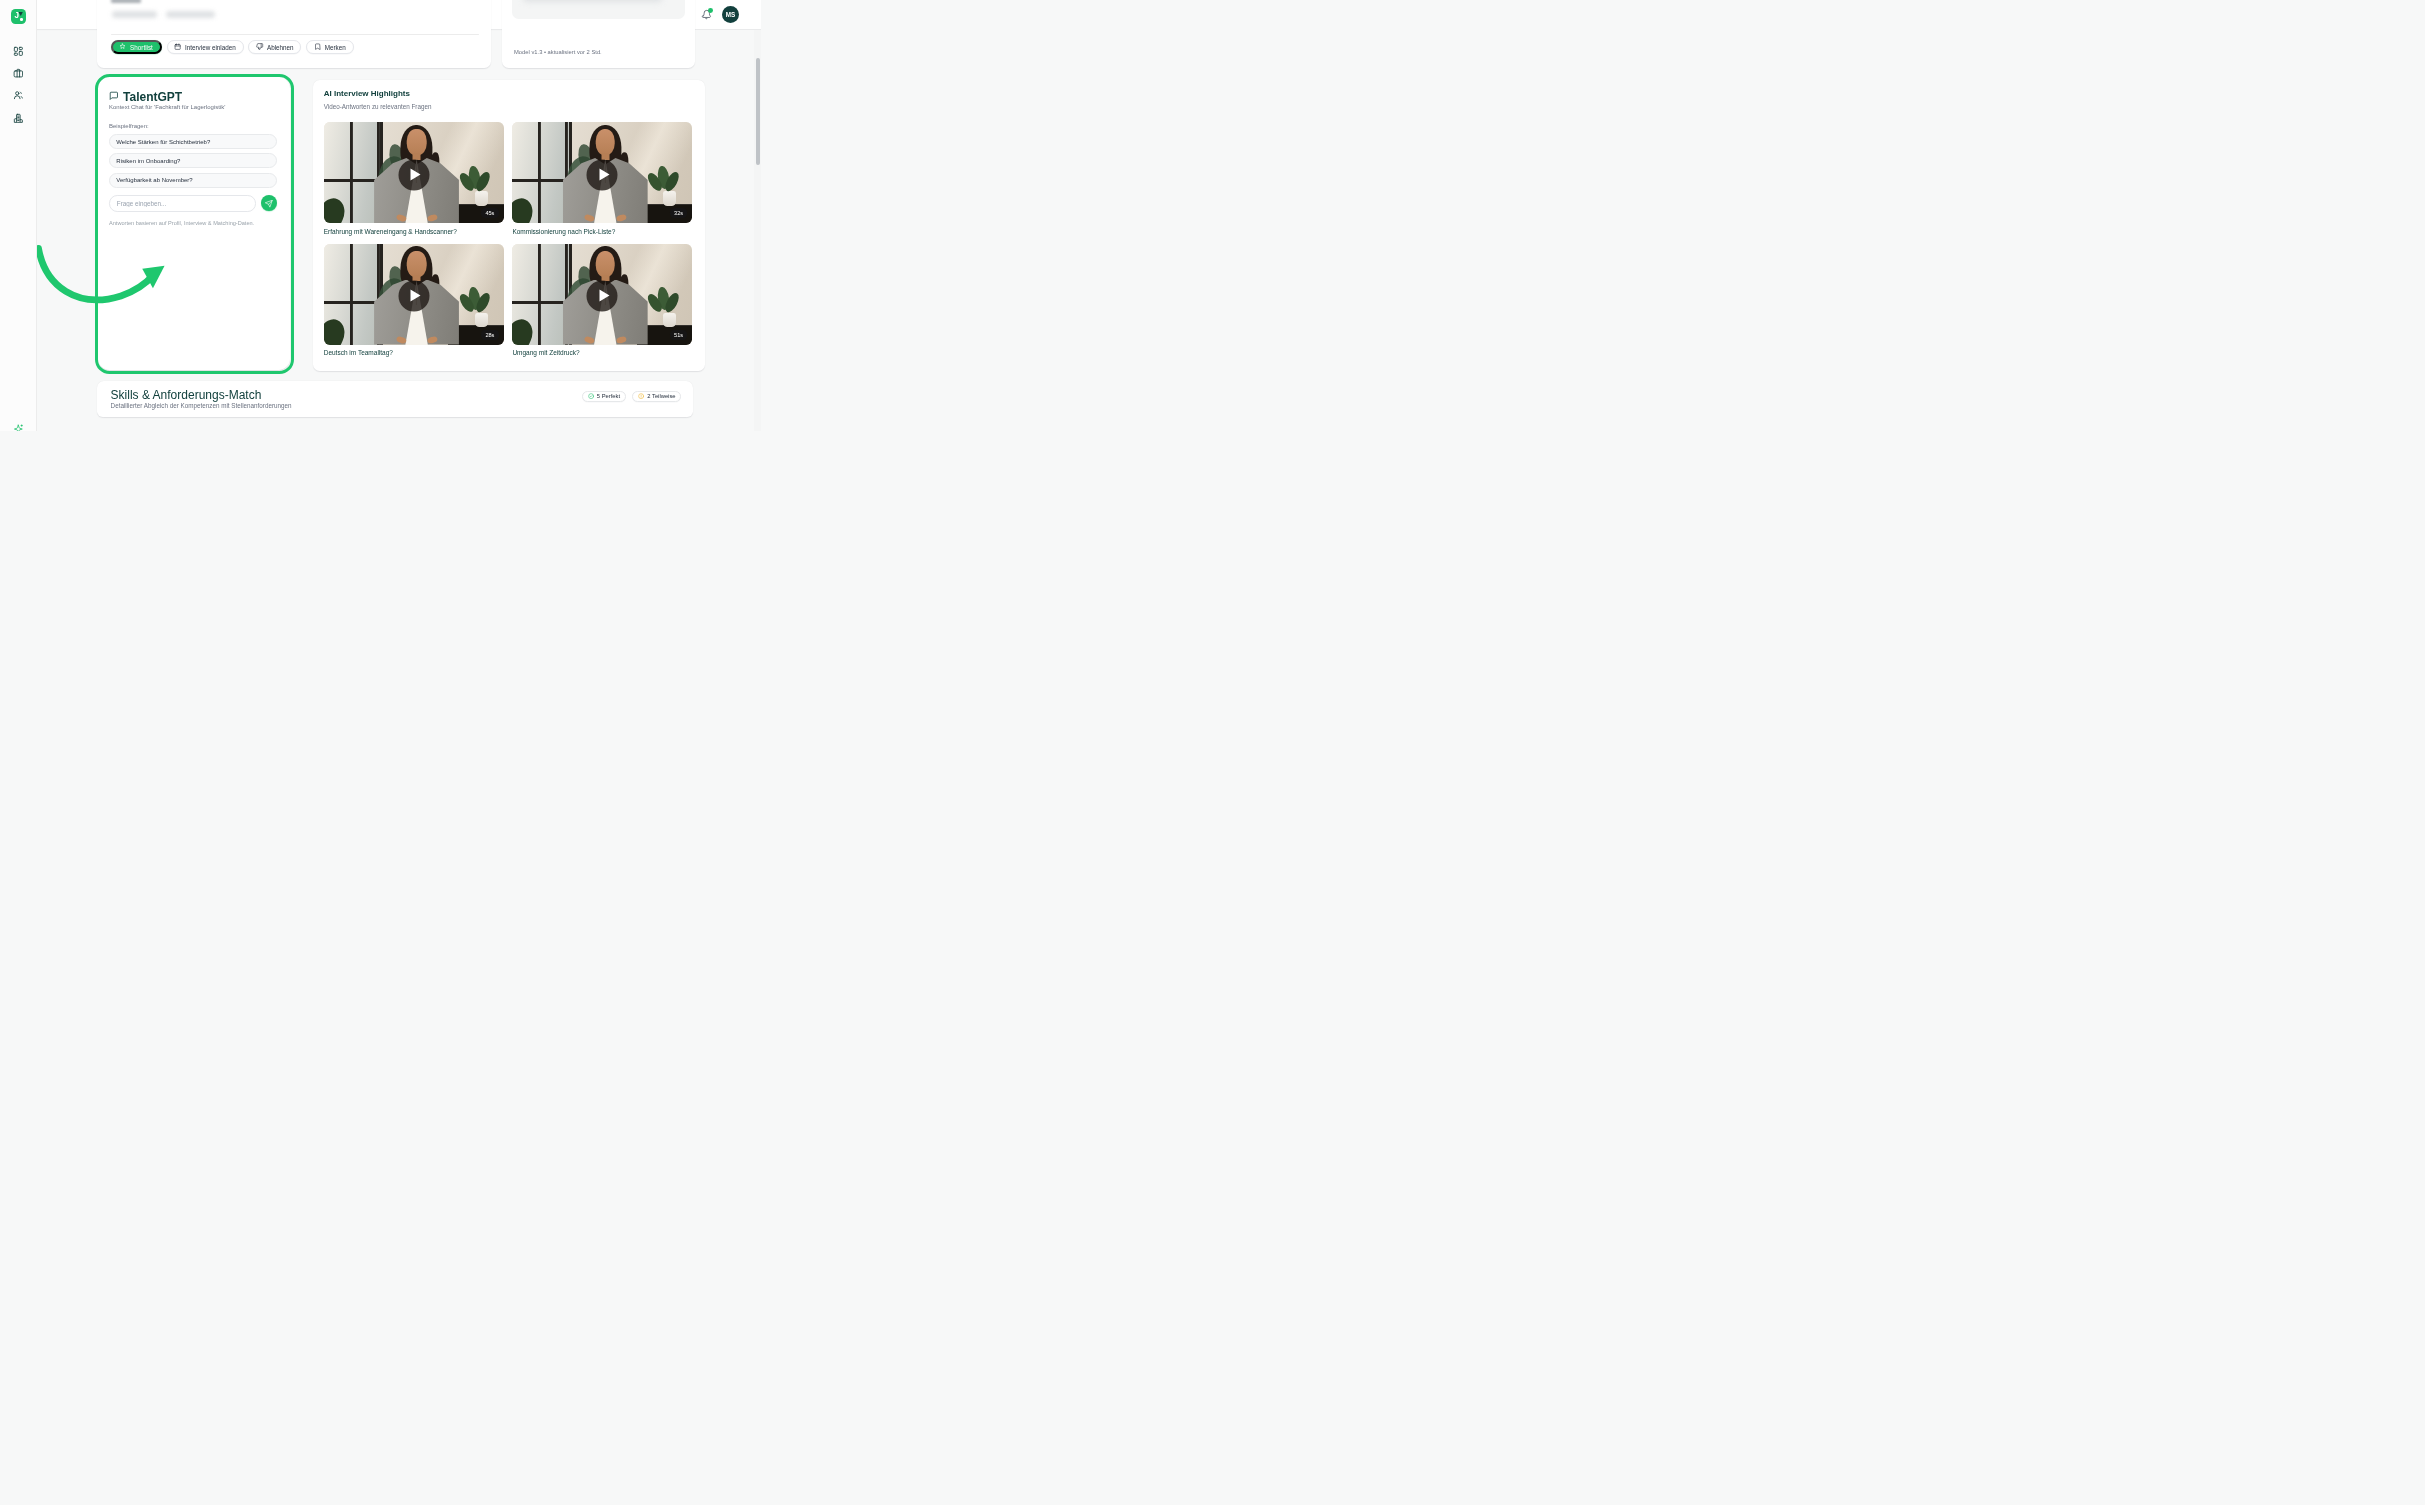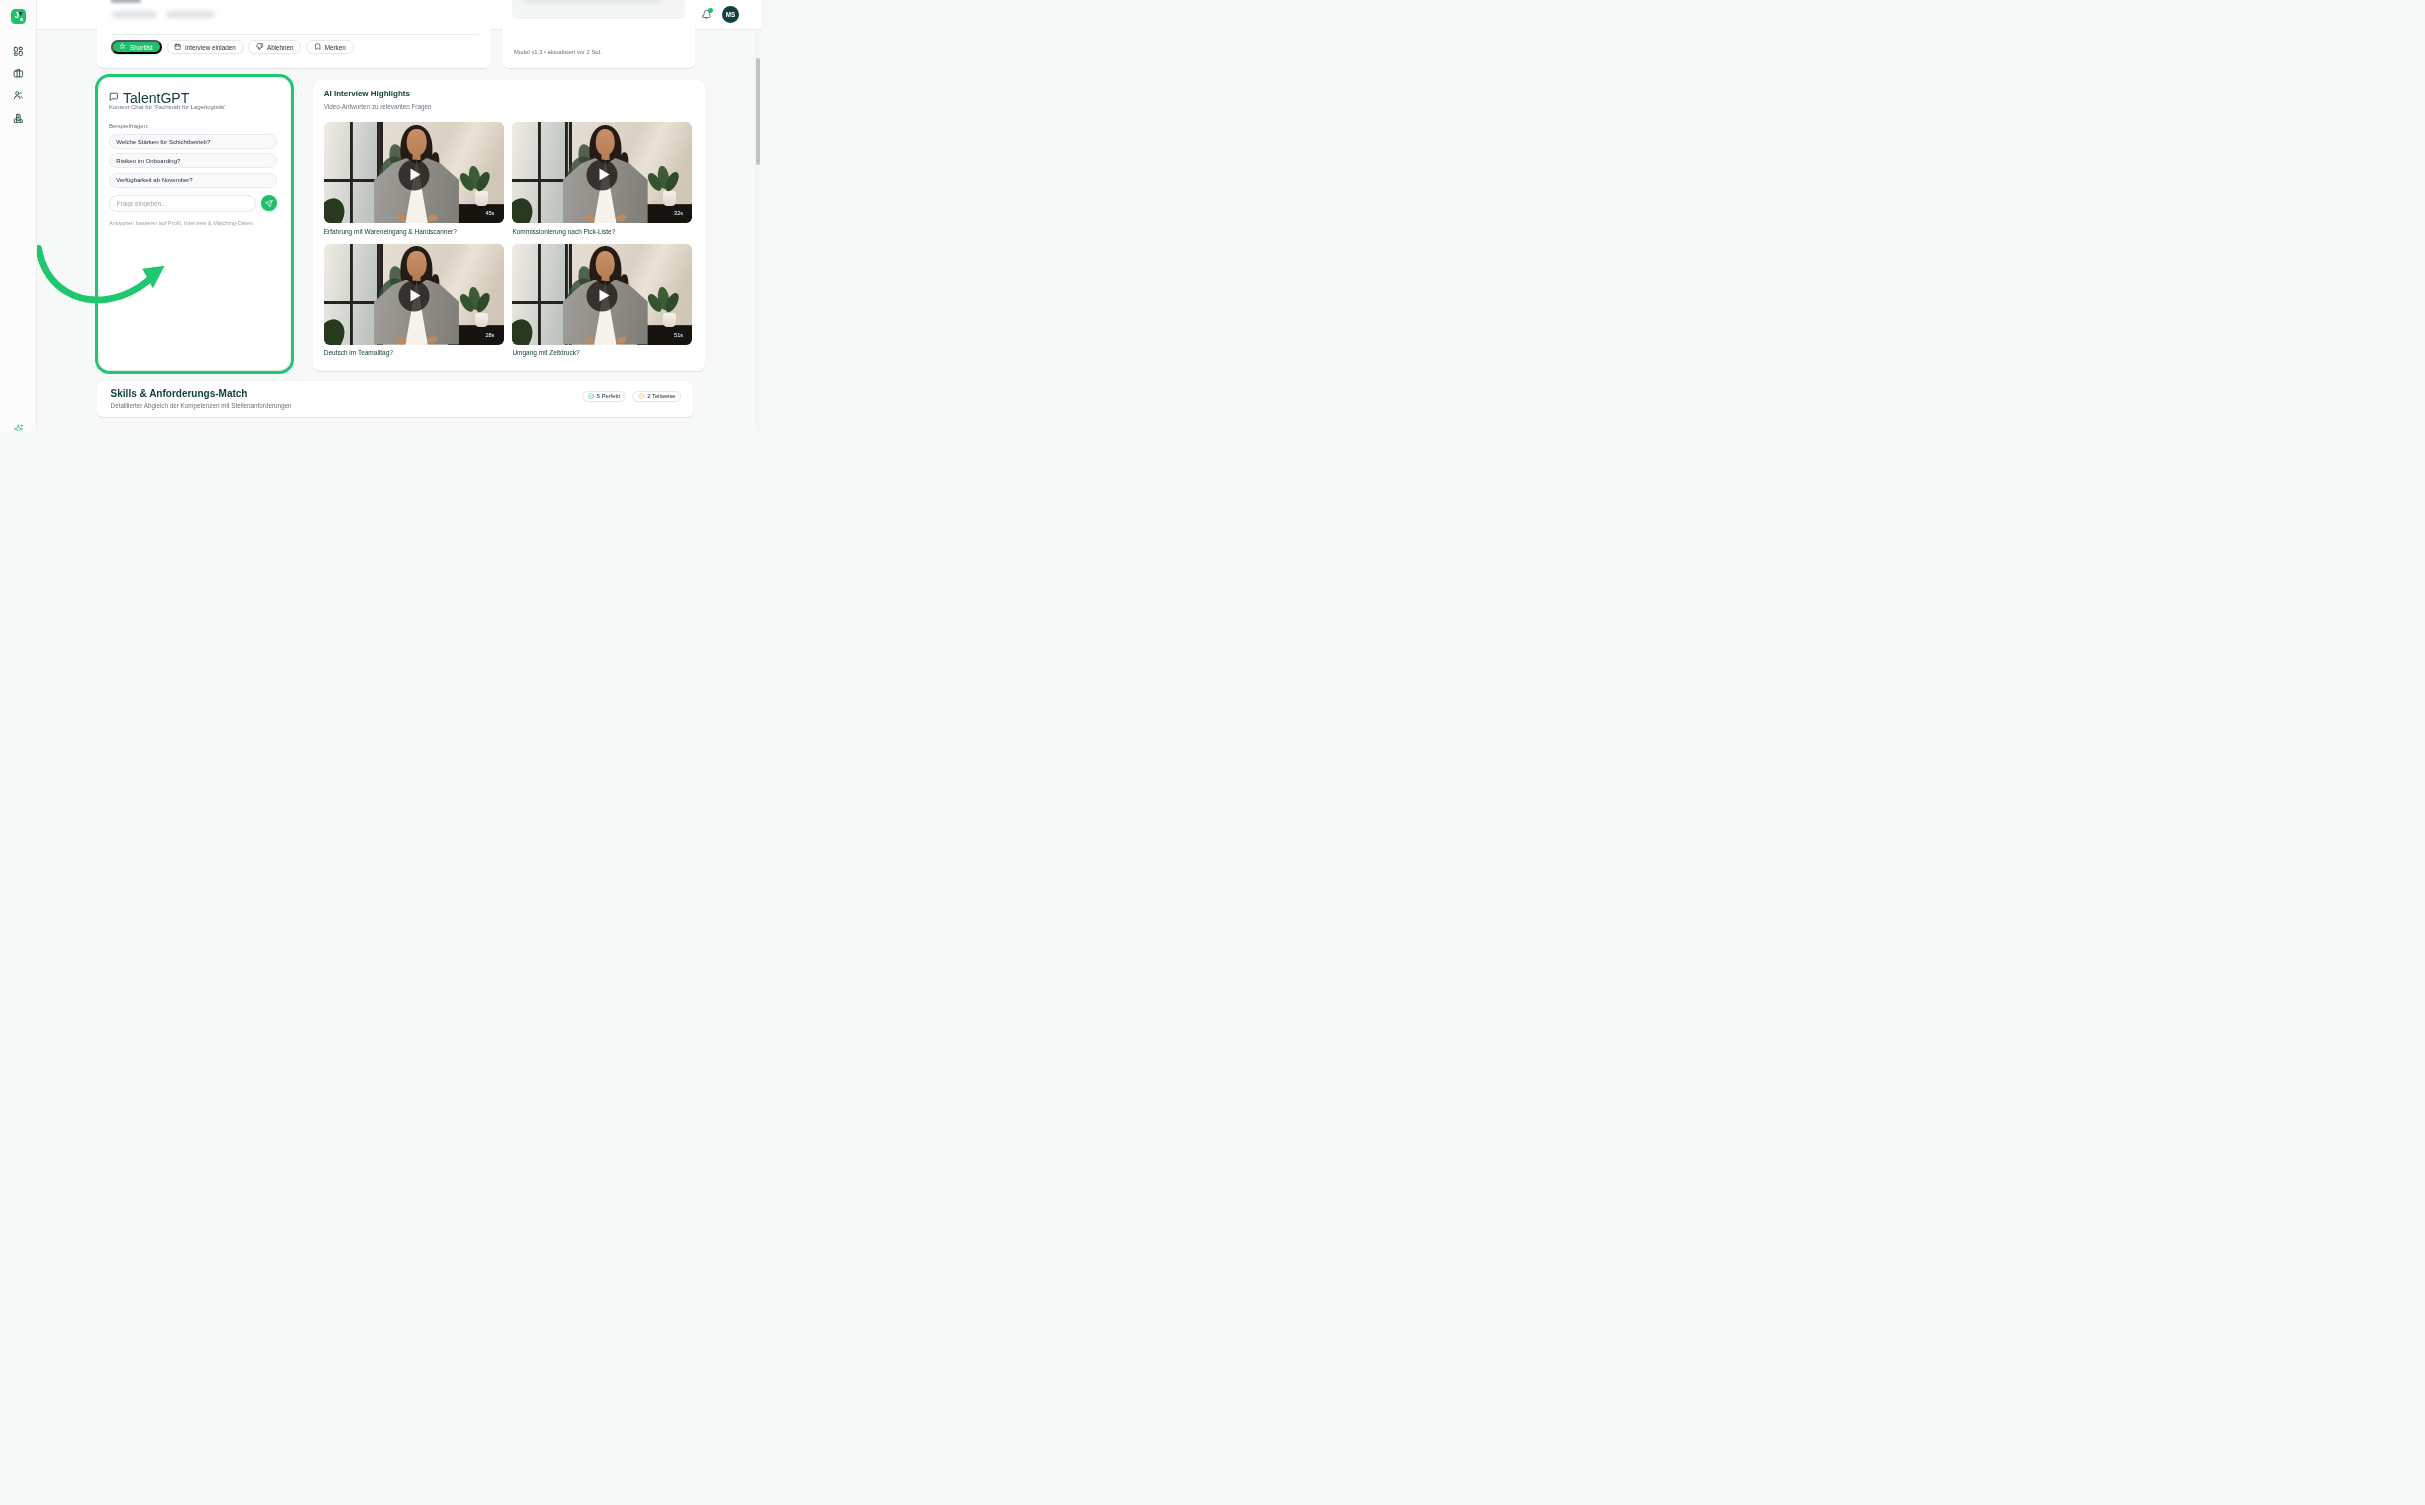--- a/index.html
+++ b/index.html
@@ -49,21 +49,21 @@
   .model-status { position:absolute; left:12px; top:79px; font-size:5.8px; color:#6b7280; }
 
   
   .anno-frame { position:absolute; left:95px; top:74px; width:199px; height:300px; border:3.4px solid #1fc76e; border-radius:14.6px; z-index:12; pointer-events:none; }
   .anno-arrow { position:absolute; left:14.6px; top:228px; width:175px; height:97px; z-index:12; pointer-events:none; }
 
   
   .gpt-card { left:98px; top:77px; width:192px; height:293px; border-radius:11.6px; z-index:9; }
   .gpt-head { position:absolute; left:11px; top:12.6px; display:flex; align-items:center; gap:4.4px; }
   .gpt-head svg { width:9.7px; height:9.7px; stroke:#12403d; stroke-width:2; fill:none; stroke-linejoin:round; }
-  .gpt-title { font-size:14px; font-weight:400; color:#12403d; }
+  .gpt-title { font-size:12px; font-weight:700; color:#12403d; }
   .gpt-context { position:absolute; left:11px; top:27px; font-size:6px; color:#6b7280; }
   .gpt-samples { position:absolute; left:11px; top:46px; font-size:6px; color:#6b7280; }
   .chips { position:absolute; left:11px; top:57px; width:168px; display:flex; flex-direction:column; gap:4.4px; }
   .chip { height:15px; border-radius:7.8px; background:#f8f9fa; border:0.5px solid #e8eaec; font-size:6px; color:#1f2937; display:flex; align-items:center; padding:0 6.3px; cursor:pointer; }
   .input-row { position:absolute; left:11px; top:118px; width:170px; height:16.5px; }
   .gpt-input { position:absolute; left:0; top:0; width:147px; height:16.5px; border:0.5px solid #e5e7eb; border-radius:8.2px; padding:0 6.8px; font-size:6.3px; color:#374151; font-family:"Liberation Sans",sans-serif; outline:none; background:#fff; }
   .gpt-input::placeholder { color:#9aa3af; }
   .send-btn { position:absolute; left:152px; top:0px; width:16px; height:16px; border-radius:50%; background:#1ec06b; border:none; display:flex; align-items:center; justify-content:center; cursor:pointer; box-shadow:0 0.5px 1px rgba(30,192,107,.45); }
   .send-btn svg { width:7.8px; height:7.8px; stroke:#fff; stroke-width:1.9; fill:none; stroke-linecap:round; stroke-linejoin:round; }
   .gpt-note { position:absolute; left:11px; top:143px; font-size:5.6px; color:#9aa3ab; }
@@ -108,21 +108,21 @@
   .thumb .hand { position:absolute; width:9.7px; height:5.8px; background:#c08a5f; border-radius:50%; bottom:1.9px; }
   .thumb .hand.l { left:50%; margin-left:-20.4px; transform:rotate(18deg);}
   .thumb .hand.r { left:50%; margin-left:10.7px; transform:rotate(-16deg);}
   .thumb .play { position:absolute; left:50%; top:52%; width:31px; height:31px; transform:translate(-50%,-50%); border-radius:50%; background:rgba(28,22,18,.78); }
   .thumb .play::after { content:""; position:absolute; left:12.6px; top:9.2px; width:0; height:0; border-left:10.7px solid #fff; border-top:6.3px solid transparent; border-bottom:6.3px solid transparent; }
   .duration { position:absolute; right:4.9px; bottom:4.9px; background:rgba(22,22,24,.82); color:#fff; font-size:5.6px; padding:1.9px 4.4px; border-radius:4.4px; }
   .vid-caption { margin-top:4.9px; font-size:6.5px; color:#12403d; font-weight:500; }
 
   
   .skills-card { left:97px; top:381px; width:596px; height:36px; border-radius:6.8px 6.8px 5.8px 5.8px; }
-  .sk-title { position:absolute; left:13.6px; top:6.8px; font-size:10px; font-weight:700; color:#12403d; }
+  .sk-title { position:absolute; left:13.6px; top:6.8px; font-size:12px; font-weight:400; color:#12403d; }
   .sk-sub { position:absolute; left:13.6px; top:21.3px; font-size:6.3px; color:#6b7280; }
   .sk-badges { position:absolute; right:11.6px; top:9.7px; display:flex; gap:6.3px; }
   .badge { height:11px; border-radius:5.8px; border:0.5px solid #e6e8ea; background:#fff; display:inline-flex; align-items:center; gap:2.9px; padding:0 4.9px; font-size:5.8px; color:#1f2937; box-shadow:0 0.5px 1px rgba(15,23,42,.04); }
   .badge svg { width:6.3px; height:6.3px; fill:none; stroke-width:2; stroke-linecap:round; stroke-linejoin:round; }
   .badge.ok svg { stroke:#1ec06b; }
   .badge.warn svg { stroke:#f0b429; }
 
   
   .mint-card { left:97px; top:419px; width:596px; height:29px; border-radius:6.8px;
            background:linear-gradient(92deg,#fbfdfc 0%,#edf7f1 38%,#f2f9f5 75%,#eef7f1 100%); box-shadow:0 0.5px 1.5px rgba(15,23,42,.05); }

